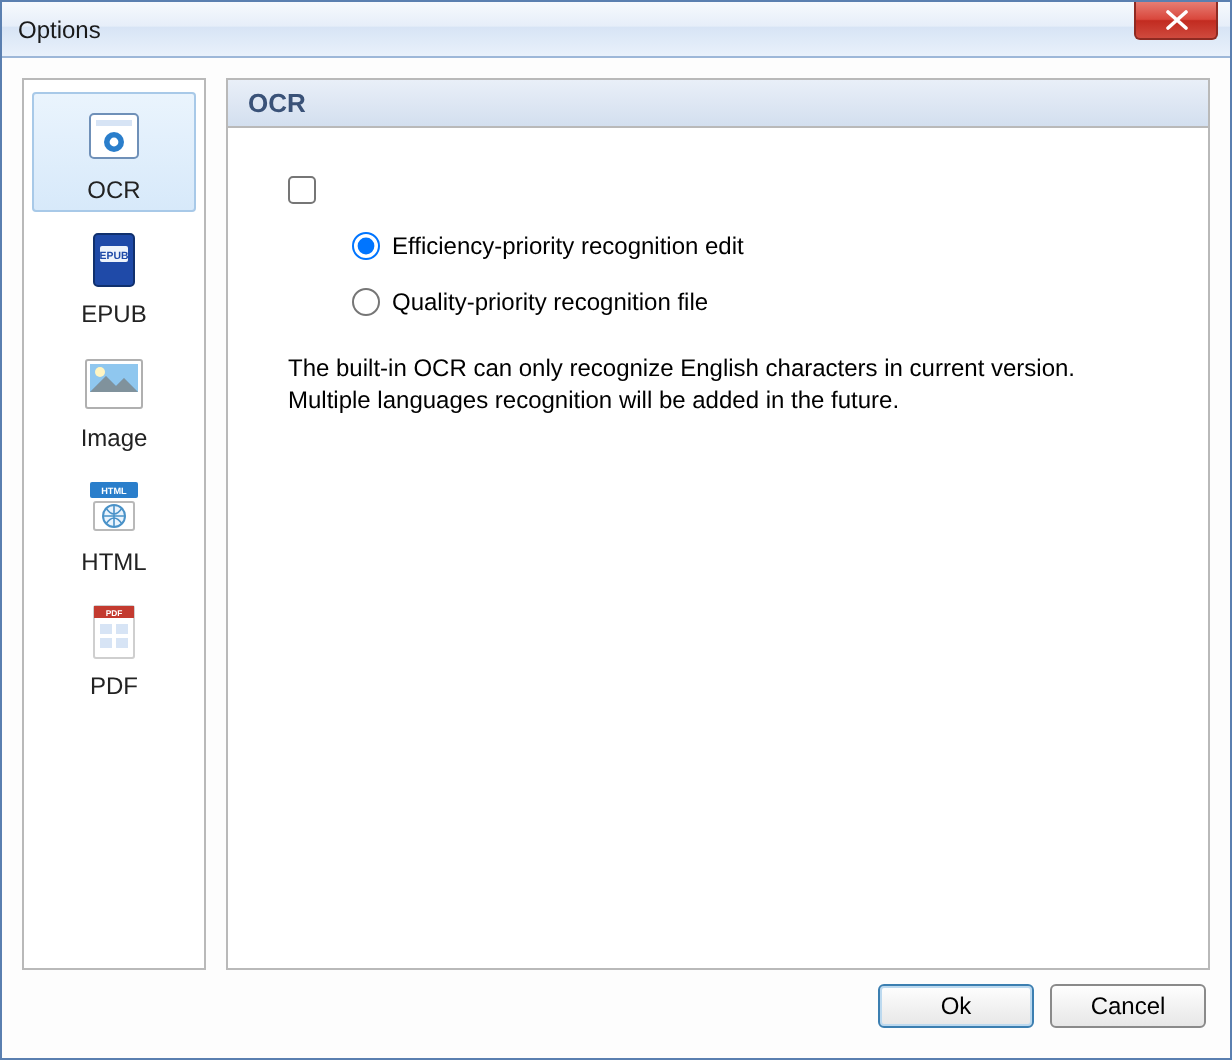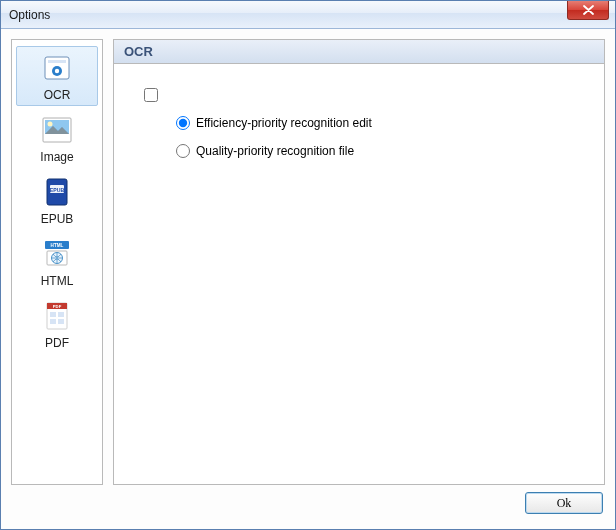--- a/index.html
+++ b/index.html
@@ -164,21 +164,20 @@
     min-width: 78px;
     height: 22px;
     border: 1px solid #8a8a8a;
     border-radius: 3px;
     background: linear-gradient(to bottom, #fefefe, #e7e7e7);
     font-size: 12px;
     display: flex;
     align-items: center;
     justify-content: center;
     padding: 0 12px;
-    font-family: Liberation Serif, serif;
   }
   .btn.default {
     border-color: #3c7fb1;
     box-shadow: 0 0 0 1px #bcd9ef inset;
   }
 </style>
 </head>
 <body>
 
 <div class="window">
@@ -204,41 +203,41 @@
               <rect x="5" y="6" width="18" height="3" fill="#d7e4f5"></rect>
               <circle cx="14" cy="17" r="5" fill="#2a7ecb"></circle>
               <circle cx="14" cy="17" r="2.2" fill="#fff"></circle>
             </svg>
           </div>
           <span class="lbl">OCR</span>
         </div>
 
         <div class="side-item">
           <div class="ico">
+            <svg width="28" height="30" viewBox="0 0 28 30">
+              <rect x="4" y="2" width="20" height="26" rx="2" fill="#1f4aa8"></rect>
+              <rect x="4" y="2" width="20" height="26" rx="2" fill="none" stroke="#10306e" stroke-width="1"></rect>
+              <rect x="7" y="8" width="14" height="8" rx="1" fill="#eef3fb"></rect>
+              <text x="14" y="14.5" font-size="5.2" font-family="Segoe UI, sans-serif" fill="#1f4aa8" text-anchor="middle" font-weight="bold">EPUB</text>
+            </svg>
+          </div>
+          <span class="lbl">EPUB</span>
+        </div>
+
+        <div class="side-item">
+          <div class="ico">
             <svg width="30" height="28" viewBox="0 0 30 28">
               <rect x="1" y="2" width="28" height="24" rx="1" fill="#fff" stroke="#b0b0b0"></rect>
               <rect x="3" y="4" width="24" height="14" fill="#8fc7ef"></rect>
               <circle cx="8" cy="8" r="2.5" fill="#fff5c2"></circle>
               <path d="M3 18 L11 10 L16 15 L20 11 L27 18 Z" fill="#4a92c8"></path>
               <path d="M3 18 L11 10 L16 15 L20 11 L27 18 Z" fill="#e6924a" opacity="0.35"></path>
             </svg>
           </div>
           <span class="lbl">Image</span>
-        </div>
-
-        <div class="side-item">
-          <div class="ico">
-            <svg width="28" height="30" viewBox="0 0 28 30">
-              <rect x="4" y="2" width="20" height="26" rx="2" fill="#1f4aa8"></rect>
-              <rect x="4" y="2" width="20" height="26" rx="2" fill="none" stroke="#10306e" stroke-width="1"></rect>
-              <rect x="7" y="8" width="14" height="8" rx="1" fill="#eef3fb"></rect>
-              <text x="14" y="14.5" font-size="5.2" font-family="Segoe UI, sans-serif" fill="#1f4aa8" text-anchor="middle" font-weight="bold">EPUB</text>
-            </svg>
-          </div>
-          <span class="lbl">EPUB</span>
         </div>
 
         <div class="side-item">
           <div class="ico">
             <svg width="30" height="30" viewBox="0 0 30 30">
               <rect x="3" y="2" width="24" height="8" rx="1" fill="#2a7ecb"></rect>
               <text x="15" y="8.2" font-size="4.6" fill="#fff" text-anchor="middle" font-weight="bold" font-family="Segoe UI, sans-serif">HTML</text>
               <rect x="5" y="12" width="20" height="14" rx="1" fill="#fff" stroke="#b9b9b9"></rect>
               <circle cx="15" cy="19" r="5.5" fill="#eaf4fd" stroke="#4a92c8"></circle>
               <path d="M9.5 19 H20.5 M15 13.5 V24.5 M11 15 Q15 21 19 15 M11 23 Q15 17 19 23" stroke="#4a92c8" stroke-width="0.8" fill="none"></path>
@@ -278,26 +277,30 @@
             <div class="radio-row">
               <input type="radio" name="mode" checked="" style="">
               <span>Efficiency-priority recognition edit</span>
             </div>
             <div class="radio-row">
               <input type="radio" name="mode" style="">
               <span>Quality-priority recognition file</span>
             </div>
           </div>
 
+          <div class="para">The built-in OCR can only recognize English characters in current version. Multiple languages recognition will be added in the future.</div>
 
         </div>
       </div>
 
     </div>
 
     <div class="footer">
       <div class="btn default">
         <span>Ok</span>
       </div>
+      <div class="btn">
+        <span>Cancel</span>
+      </div>
     </div>
 
   </div>
 </div>
 
 </body></html>

